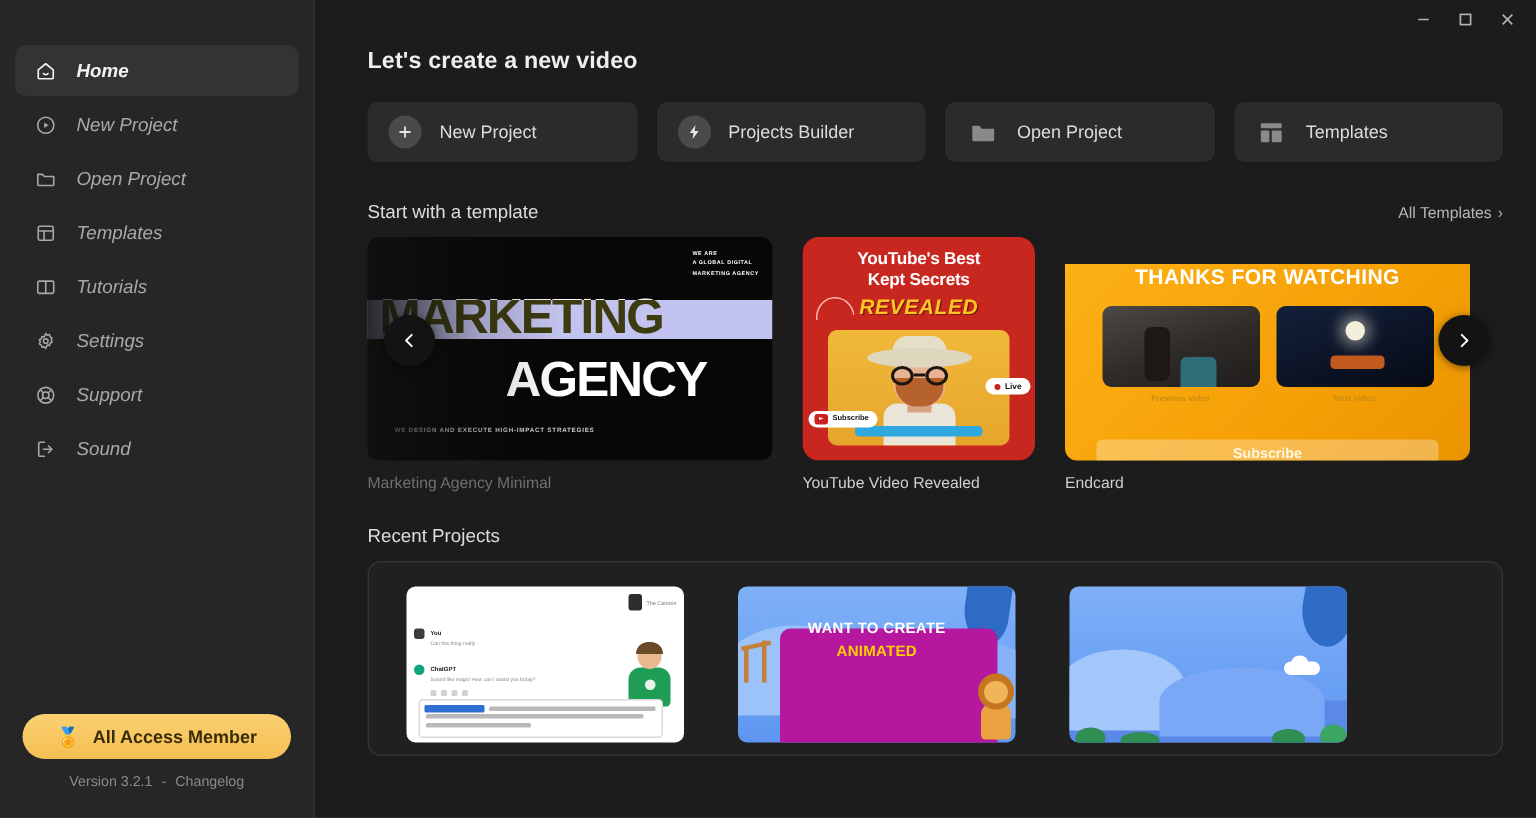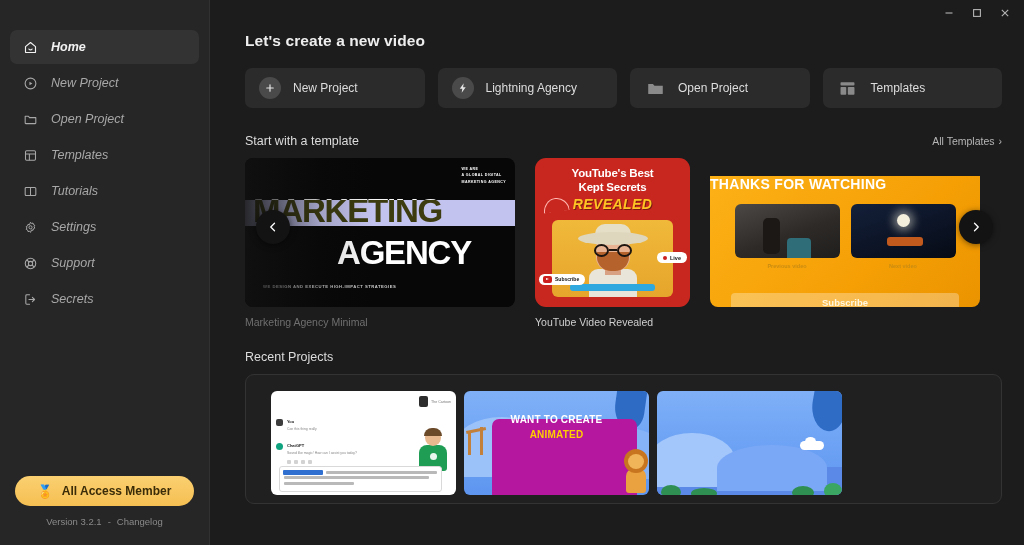--- a/index.html
+++ b/index.html
@@ -198,21 +198,21 @@
     background: #fff; border-radius: 8px; padding: 2.5px 6px;
     display: flex; align-items: center; gap: 3px;
     font-size: 5.5px; font-weight: bold; color: #111;
   }
   .yt-dot { width: 4px; height: 4px; border-radius: 50%; background: #cc2020; }
   .yt-bar { position: absolute; left: 18px; right: 18px; bottom: 6px; height: 7px; background: #2fa8e0; border-radius: 3px; }
 
   
   .ec { width: 100%; height: 100%; background: linear-gradient(135deg, #fcb116 0%, #f59f05 60%, #e99200 100%); position: relative; }
   .ec-title {
-    text-align: left; margin-top: 18px;
+    text-align: center; margin-top: 18px;
     font-size: 14px; font-weight: bold; color: #fff;
     letter-spacing: .3px;
   }
   .ec-vids { display: flex; gap: 11px; justify-content: center; margin-top: 12px; }
   .ec-v { width: 105px; }
   .ec-thumb { height: 54px; border-radius: 6px; overflow: hidden; position: relative; }
   .ec-thumb.a { background: linear-gradient(160deg, #4b4845 0%, #2d2a28 55%, #201e1c 100%); }
   .ec-thumb.b { background: linear-gradient(160deg, #14203a 0%, #0b1324 60%, #060a14 100%); }
   .ec-thumb.a::before { content:""; position:absolute; left:28px; top:14px; width:17px; height:36px; background:#1b1816; border-radius:5px; }
   .ec-thumb.a::after { content:""; position:absolute; left:52px; top:34px; width:24px; height:20px; background:#2f6d79; border-radius:4px 4px 0 0; }
@@ -228,21 +228,21 @@
 
   
   .recent-wrap { margin-top: 22px; }
   .recent-panel {
     margin-top: 10px;
     background: #202020;
     border: 1px solid #333;
     border-radius: 9px;
     height: 130px;
     padding: 16px 0 0 25px;
-    display: flex; gap: 8px;
+    display: flex; gap: 36px;
     overflow: hidden;
   }
   .rp { width: 185px; height: 104px; border-radius: 6px; overflow: hidden; position: relative; cursor: pointer; flex-shrink: 0; }
 
   
   .rp1 { background: #fff; }
   .rp1 .chat-top { position: absolute; right: 5px; top: 5px; display: flex; align-items: center; gap: 3px; }
   .rp1 .chat-av { width: 9px; height: 11px; background: #2d2d2d; border-radius: 2px; }
   .rp1 .chat-nm { font-size: 3.6px; color: #777; }
   .rp1 .msg { position: absolute; left: 16px; }
@@ -378,21 +378,21 @@
         <span class="nav-label">Support</span>
       </div>
 
       <div class="nav-item">
         <span class="ico">
           <svg viewBox="0 0 24 24" fill="none" stroke="currentColor" stroke-width="1.7" stroke-linecap="round" stroke-linejoin="round">
             <path d="M10.5 4.5H6a1.5 1.5 0 0 0-1.5 1.5v12A1.5 1.5 0 0 0 6 19.5h4.5"></path>
             <path d="M15 8.5l3.5 3.5L15 15.5M18 12H9.5"></path>
           </svg>
         </span>
-        <span class="nav-label">Secrets</span>
+        <span class="nav-label">Sound</span>
       </div>
 
     </nav>
 
     <div class="sidebar-bottom">
       <div class="member-badge">
         <span class="medal">🏅</span>
         <span>All Access Member</span>
       </div>
       <div class="version-line">
@@ -441,21 +441,21 @@
         </div>
 
         <div class="action-btn">
           <span class="aico">
             <span class="circ">
               <svg viewBox="0 0 24 24" fill="#e6e6e6">
                   <path d="M13.4 2.5 5.6 13.3h5l-1.2 8.2 8-11h-5.2z"></path>
                 </svg>
             </span>
           </span>
-          <span>Lightning Agency</span>
+          <span>Projects Builder</span>
         </div>
 
         <div class="action-btn">
           <span class="aico">
             <svg viewBox="0 0 24 24" fill="#8a8a8a">
                 <path d="M2.8 6.2h6l1.9 2.4h10.5v9.6a.9.9 0 0 1-.9.9H3.7a.9.9 0 0 1-.9-.9z"></path>
               </svg>
           </span>
           <span>Open Project</span>
         </div>
@@ -560,20 +560,21 @@
                   <div class="ec-vcap">Previous video</div>
                 </div>
                 <div class="ec-v">
                   <div class="ec-thumb b"></div>
                   <div class="ec-vcap">Next video</div>
                 </div>
               </div>
               <div class="ec-subs">Subscribe</div>
             </div>
           </div>
+          <div class="tpl-cap">Endcard</div>
         </div>
 
       </div>
 
       <div class="recent-wrap">
         <div class="sec-title">Recent Projects</div>
         <div class="recent-panel">
 
           <div class="rp rp1">
             <div class="chat-top">

